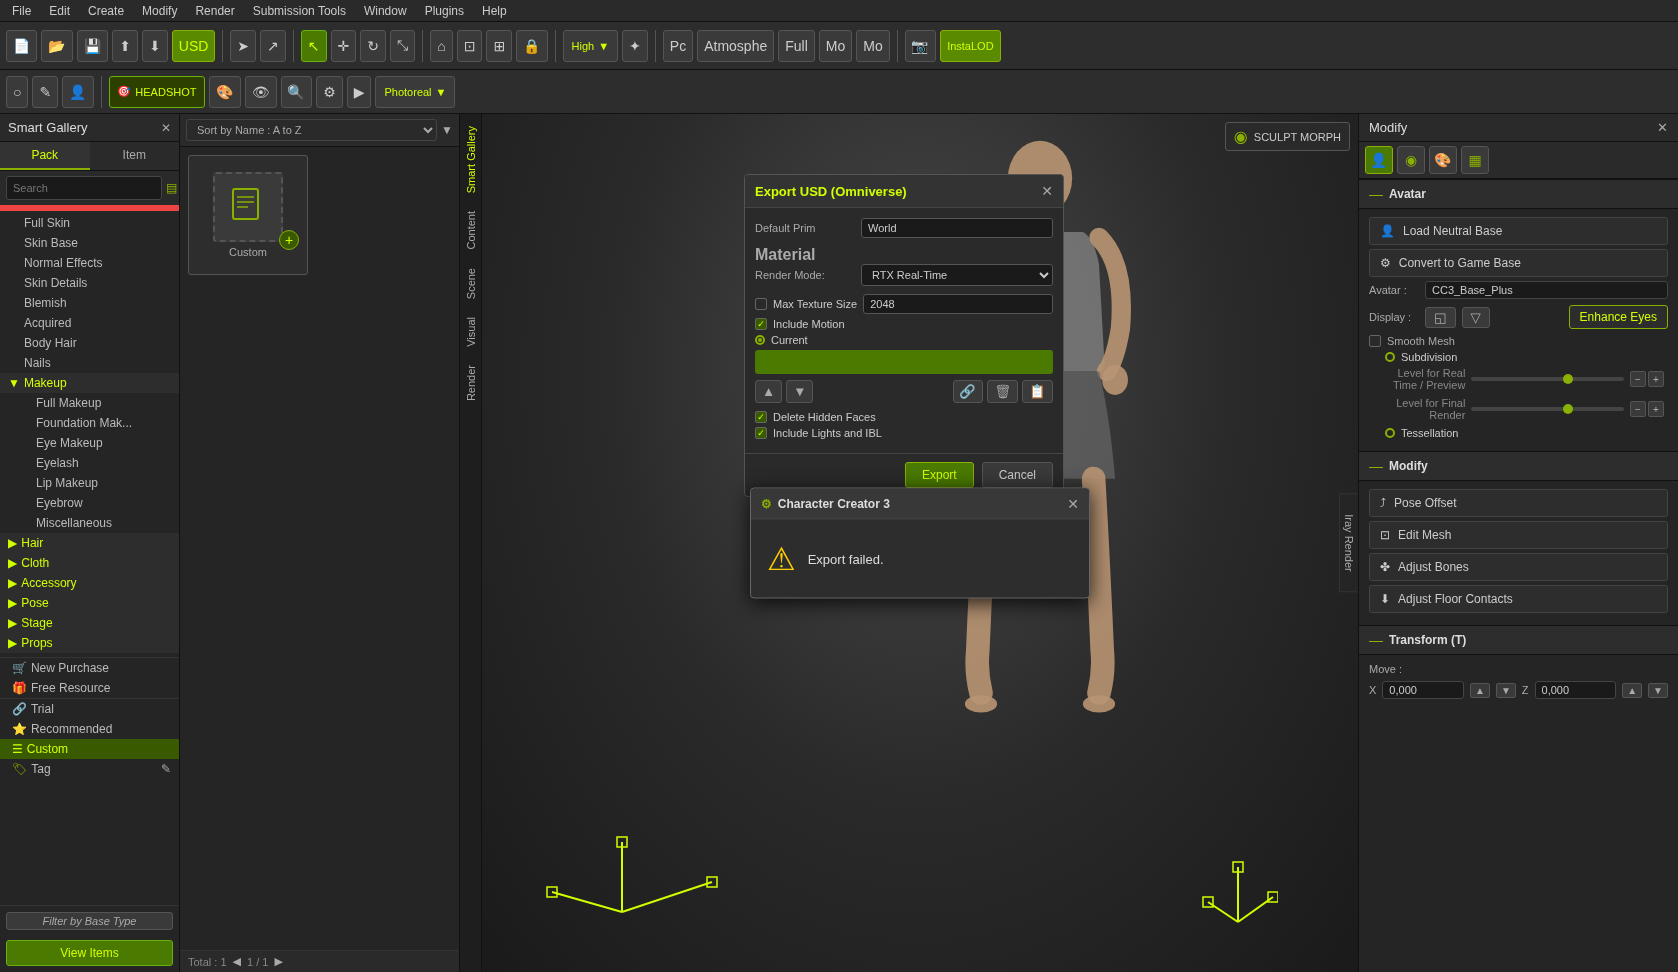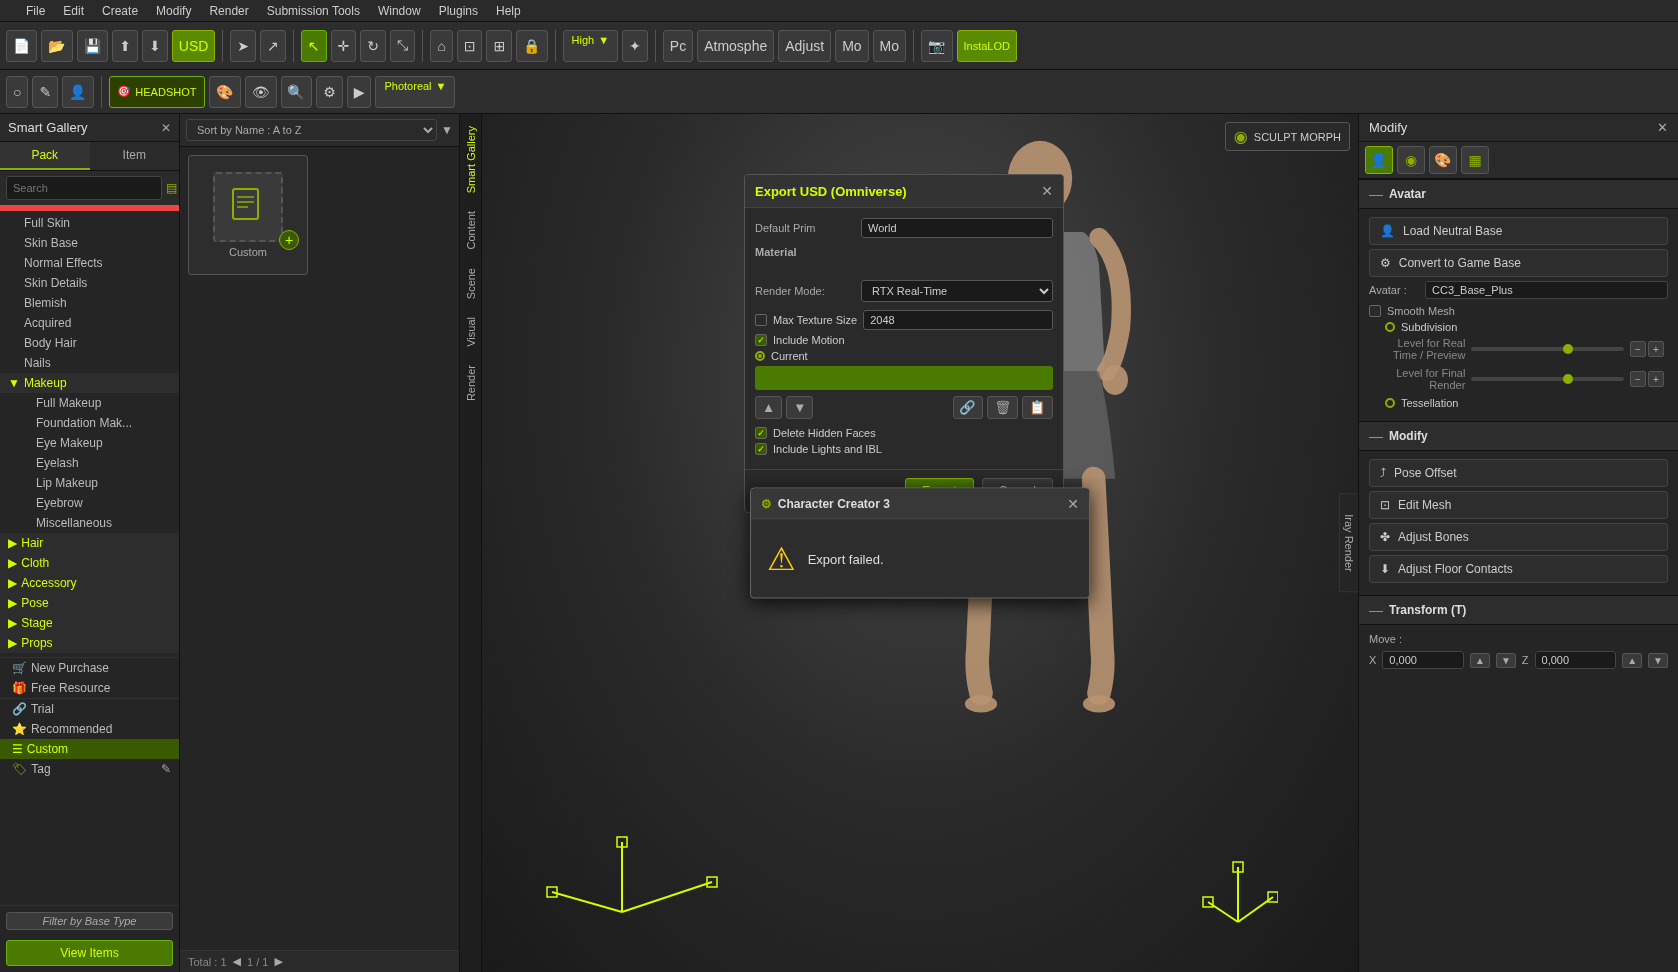--- a/index.html
+++ b/index.html
@@ -1,27 +1,27 @@
 <!DOCTYPE html>
 <html><head>
   <meta charset="utf-8">
   <style>
     * { box-sizing: border-box; margin: 0; padding: 0; }
     body { background: #1a1a1a; color: #ccc; font-family: 'Segoe UI', Arial, sans-serif; font-size: 12px; overflow: hidden; width: 1678px; height: 972px; }
 
     
-    .menu-bar { background: #2a2a2a; height: 22px; display: flex; align-items: center; padding: 0 18px; gap: 2px; border-bottom: 1px solid #111; }
+    .menu-bar { background: #2a2a2a; height: 22px; display: flex; align-items: center; padding: 0 4px; gap: 2px; border-bottom: 1px solid #111; }
     .menu-item { padding: 2px 8px; color: #ccc; cursor: pointer; font-size: 12px; }
 
     
     .toolbar { background: #2d2d2d; height: 48px; display: flex; align-items: center; padding: 0 6px; gap: 4px; border-bottom: 1px solid #111; }
     .tb-btn { background: #3a3a3a; border: 1px solid #555; border-radius: 3px; color: #ccc; cursor: pointer; padding: 3px 6px; font-size: 11px; height: 32px; display: flex; align-items: center; gap: 3px; white-space: nowrap; }
     .tb-btn.active { background: #4a7a00; border-color: #6ab00a; color: #d0ff00; }
     .tb-sep { width: 1px; height: 32px; background: #555; margin: 0 3px; }
-    .tb-dropdown { background: #3a3a3a; border: 1px solid #555; border-radius: 3px; color: #d0ff00; cursor: pointer; padding: 3px 8px; font-size: 11px; height: 32px; display: flex; align-items: flex-start; gap: 4px; }
+    .tb-dropdown { background: #3a3a3a; border: 1px solid #555; border-radius: 3px; color: #d0ff00; cursor: pointer; padding: 3px 8px; font-size: 11px; height: 32px; display: flex; align-items: center; gap: 4px; }
     .tb-green { background: #5a8a00; border-color: #8ab000; color: #d0ff00; }
 
     
     .toolbar2 { background: #2d2d2d; height: 44px; display: flex; align-items: center; padding: 0 6px; gap: 4px; border-bottom: 1px solid #111; }
 
     
     .main-layout { display: flex; height: calc(972px - 22px - 48px - 44px); }
 
     
     .left-panel { width: 180px; background: #252525; border-right: 1px solid #111; display: flex; flex-direction: column; }
@@ -90,21 +90,21 @@
     .slider-btn { width: 16px; height: 16px; background: #3a3a3a; border: 1px solid #555; border-radius: 2px; color: #aaa; font-size: 10px; cursor: pointer; display: flex; align-items: center; justify-content: center; }
     .dialog { background: #2a2a2a; border: 1px solid #555; border-radius: 4px; width: 320px; }
     .dialog-header { background: #333; padding: 8px 10px; display: flex; justify-content: space-between; align-items: center; border-bottom: 1px solid #444; border-radius: 4px 4px 0 0; }
     .dialog-title { color: #d0ff00; font-size: 13px; font-weight: 600; }
     .dialog-close { color: #aaa; cursor: pointer; font-size: 14px; background: none; border: none; }
     .dialog-body { padding: 10px; }
     .dialog-row { display: flex; align-items: center; gap: 6px; margin-bottom: 8px; }
     .dialog-label { color: #aaa; font-size: 11px; min-width: 100px; }
     .dialog-input { background: #1a1a1a; border: 1px solid #555; border-radius: 3px; color: #ccc; padding: 3px 6px; font-size: 11px; flex: 1; }
     .dialog-select { background: #1a1a1a; border: 1px solid #555; border-radius: 3px; color: #ccc; padding: 3px 6px; font-size: 11px; flex: 1; }
-    .dialog-section { color: #aaa; font-size: 11px; margin-bottom: 22px; font-weight: 600; }
+    .dialog-section { color: #aaa; font-size: 16px; margin-bottom: 0; font-weight: 600; }
     .dialog-checkbox-row { display: flex; align-items: center; gap: 6px; margin-bottom: 4px; }
     .dialog-cb-label { color: #ccc; font-size: 11px; }
     .dialog-footer { padding: 8px 10px; display: flex; gap: 8px; justify-content: flex-end; border-top: 1px solid #444; }
     .dialog-btn { background: #3a3a3a; border: 1px solid #555; border-radius: 3px; color: #ccc; padding: 5px 16px; font-size: 12px; cursor: pointer; }
     .dialog-btn.primary { background: #4a7a00; border-color: #8ab000; color: #d0ff00; }
     .radio-row { display: flex; align-items: center; gap: 6px; margin-bottom: 4px; }
     .radio-label { color: #ccc; font-size: 11px; }
 
     
     .alert-dialog { background: #2d2d2d; border: 1px solid #666; border-radius: 4px; width: 340px; box-shadow: 0 4px 20px rgba(0,0,0,0.8); position: absolute; top: 50%; left: 50%; transform: translate(-50%, -50%); z-index: 200; }
@@ -206,21 +206,21 @@
       <span class="tb-icon">✦</span>
     </button>
   <div class="tb-sep"></div>
   <button class="tb-btn">
       <span class="tb-text">Pc</span>
     </button>
   <button class="tb-btn">
       <span class="tb-text">Atmosphe</span>
     </button>
   <button class="tb-btn">
-      <span class="tb-text">Adjust</span>
+      <span class="tb-text">Full</span>
     </button>
   <button class="tb-btn">
       <span class="tb-text">Mo</span>
     </button>
   <button class="tb-btn">
       <span class="tb-text">Mo</span>
     </button>
   <div class="tb-sep"></div>
   <button class="tb-btn">
       <span class="tb-icon">📷</span>
@@ -588,20 +588,26 @@
         <span>👤</span>
         <span>Load Neutral Base</span>
       </button>
       <button class="modify-btn">
         <span>⚙</span>
         <span>Convert to Game Base</span>
       </button>
       <div class="field-row">
         <span class="field-label">Avatar :</span>
         <input class="field-value" value="CC3_Base_Plus" style="">
+      </div>
+      <div class="field-row">
+        <span class="field-label">Display :</span>
+        <button style="background:#3a3a3a;border:1px solid #555;border-radius:3px;color:#aaa;padding:2px 8px;cursor:pointer;">◱</button>
+        <button style="background:#3a3a3a;border:1px solid #555;border-radius:3px;color:#aaa;padding:2px 8px;cursor:pointer;">▽</button>
+        <button class="enhance-btn">Enhance Eyes</button>
       </div>
       <div class="checkbox-row">
         <div class="cb-box unchecked"></div>
         <span class="cb-label">Smooth Mesh</span>
       </div>
       <div style="margin-left:16px;">
         <div class="radio-row">
           <div class="radio-dot"></div>
           <span class="radio-label">Subdivision</span>
         </div>

